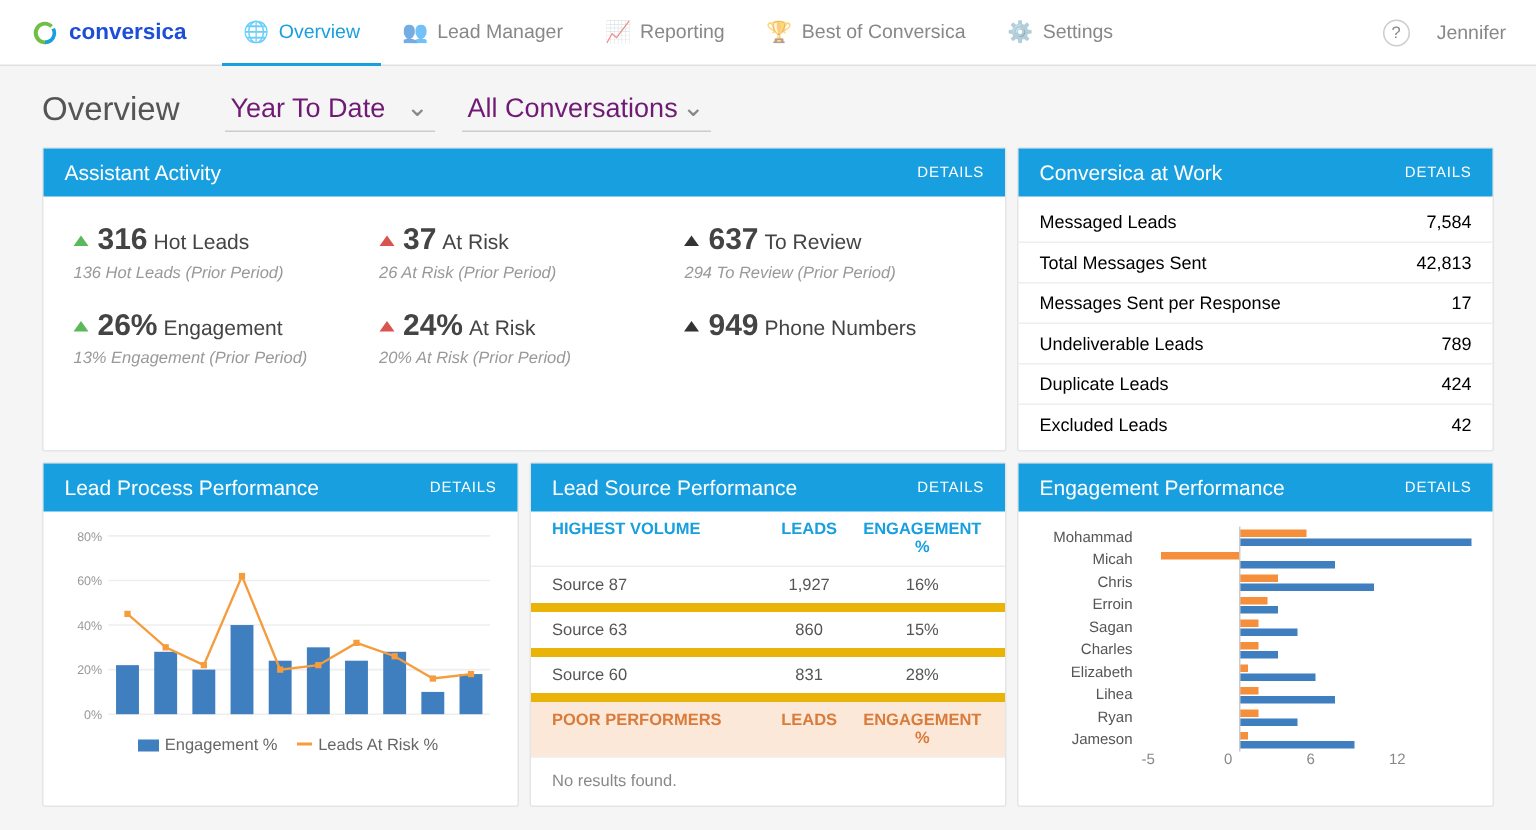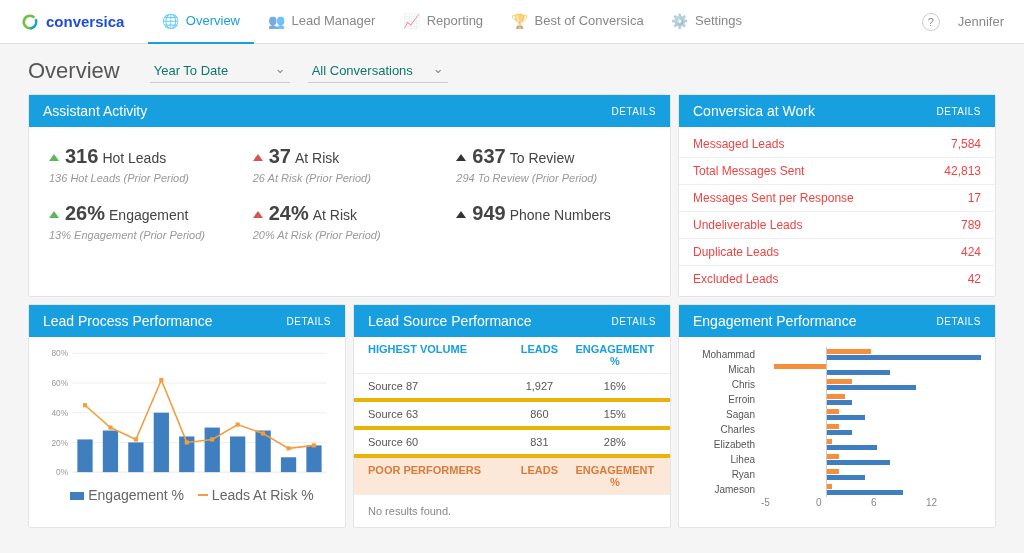--- a/index.html
+++ b/index.html
@@ -7,47 +7,47 @@
 .topnav { background: #fff; border-bottom: 1px solid #e0e0e0; display: flex; align-items: center; padding: 0 20px; height: 44px; }
 .logo { display: flex; align-items: center; margin-right: 24px; }
 .logo-icon { width: 20px; height: 20px; margin-right: 6px; }
 .logo-text { font-weight: 700; color: #1d4ed8; font-size: 15px; }
 .nav-item { display: flex; align-items: center; padding: 0 14px; height: 44px; color: #888; cursor: pointer; border-bottom: 2px solid transparent; }
 .nav-item.active { color: #189FDF; border-bottom-color: #189FDF; }
 .nav-item .icon { margin-right: 6px; }
 .nav-right { margin-left: auto; display: flex; align-items: center; gap: 18px; color: #888; }
 .page-head { display: flex; align-items: center; padding: 14px 28px 10px; gap: 18px; }
 .page-title { font-size: 22px; font-weight: 400; color: #555; margin-right: 12px; }
-.select { border: none; border-bottom: 1px solid #ccc; background: transparent; color: #0f766e; padding: 4px 22px 4px 4px; font-size: 13px; position: relative; min-width: 140px; cursor: pointer; }
+.select { border: none; border-bottom: 1px solid #ccc; background: transparent; color: #701a75; padding: 4px 22px 4px 4px; font-size: 18px; position: relative; min-width: 140px; cursor: pointer; }
 .select::after { content: "⌄"; position: absolute; right: 4px; top: 2px; color: #888; }
 .grid { padding: 0 28px 28px; display: grid; grid-template-columns: 1fr 1fr 1fr; gap: 7px; }
 .card { background: #fff; border: 1px solid #e5e5e5; border-radius: 2px; }
 .card-hd { background: #189FDF; color: #fff; padding: 8px 14px; display: flex; justify-content: space-between; align-items: center; font-size: 14px; }
 .card-hd .details { font-size: 10px; letter-spacing: 0.5px; cursor: pointer; }
 .span2 { grid-column: span 2; }
 .metrics { display: grid; grid-template-columns: 1fr 1fr 1fr; padding: 18px 20px; gap: 18px 10px; }
 .metric-num { font-size: 20px; font-weight: 700; color: #444; }
 .metric-lbl { font-size: 14px; color: #444; margin-left: 4px; }
 .metric-prior { font-size: 11px; color: #999; font-style: italic; margin-top: 4px; }
 .tri { display: inline-block; width: 0; height: 0; border-left: 5px solid transparent; border-right: 5px solid transparent; margin-right: 6px; vertical-align: 2px; }
 .tri.up { border-bottom: 7px solid; }
 .tri.g { color: #5CB85C; }
 .tri.r { color: #D9534F; }
 .tri.k { color: #333; }
 .worktable { width: 100%; font-size: 12px; padding: 4px 0; }
-.worktable .row { display: flex; justify-content: space-between; padding: 6px 14px; border-bottom: 1px solid #eee; color: #ef4444; align-items: center; }
+.worktable .row { display: flex; justify-content: space-between; padding: 6px 14px; border-bottom: 1px solid #eee; color: #000000; align-items: center; }
 .worktable .row:last-child { border-bottom: none; }
 .lp-chart { padding: 10px 12px 8px; }
-.lp-legend { text-align: center; font-size: 14px; color: #666; margin-top: 4px; }
+.lp-legend { text-align: center; font-size: 11px; color: #666; margin-top: 4px; }
 .lp-legend .sw { display: inline-block; width: 14px; height: 8px; vertical-align: middle; margin: 0 4px 0 10px; }
 .lp-legend .sw.blue { background: #3F7FBF; }
 .lp-legend .sw.or { width: 10px; height: 2px; background: #F59C3D; position: relative; top:-1px;}
 .ls-table .hdr, .ls-table .rowt { display: grid; grid-template-columns: 2fr 1fr 1.2fr; padding: 6px 14px; font-size: 11px; }
 .ls-table .hdr { color: #189FDF; font-weight: 600; border-bottom: 1px solid #eee; }
-.ls-table .rowt { border-bottom: 4px solid #eab308; color: #555; }
+.ls-table .rowt { border-bottom: 6px solid #eab308; color: #555; }
 .ls-table .poor { background: #FCE8D8; color: #D97B3A; font-weight: 600; }
 .ls-table .num { text-align: center; }
 .ls-noresult { padding: 10px 14px; color: #888; font-size: 11px; }
 .sp-chart { padding: 10px 14px 8px; }
 .sp-row { display: flex; align-items: center; height: 15px; font-size: 10px; color: #555; }
 .sp-name { width: 68px; text-align: right; padding-right: 6px; }
 .sp-bars { flex: 1; position: relative; height: 11px; }
 .sp-bar { position: absolute; height: 5px; }
 .sp-bar.orange { background: #F58F3C; top: 0; }
 .sp-bar.blue { background: #3F7FBF; top: 6px; }

